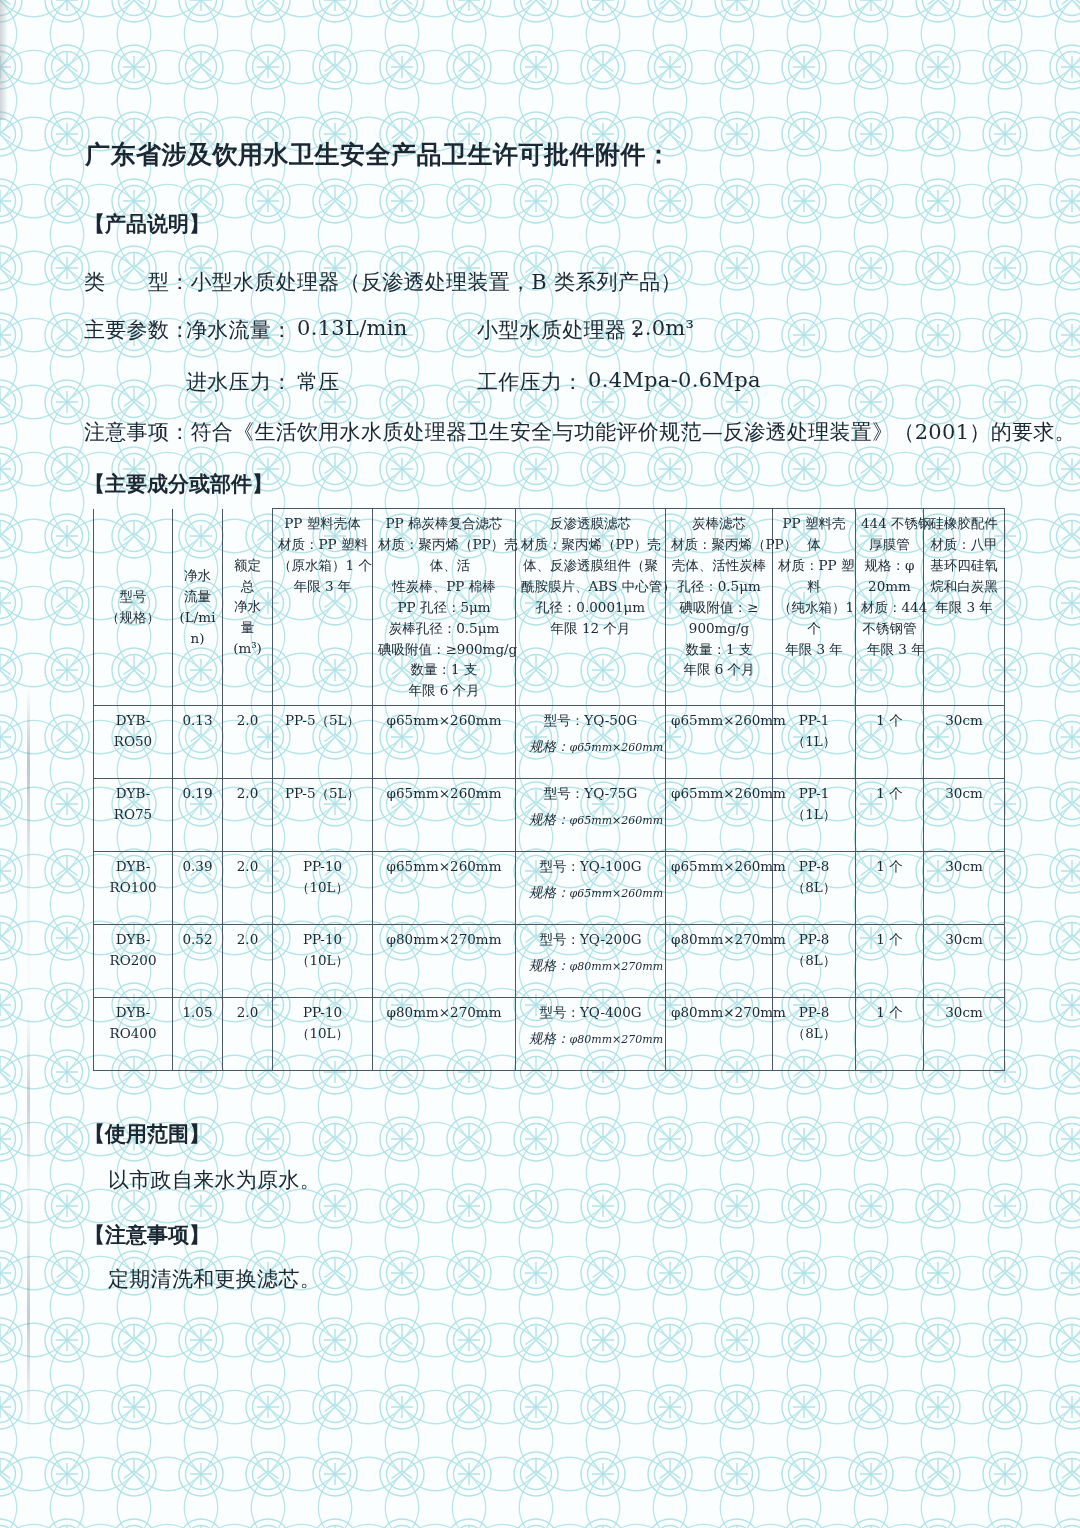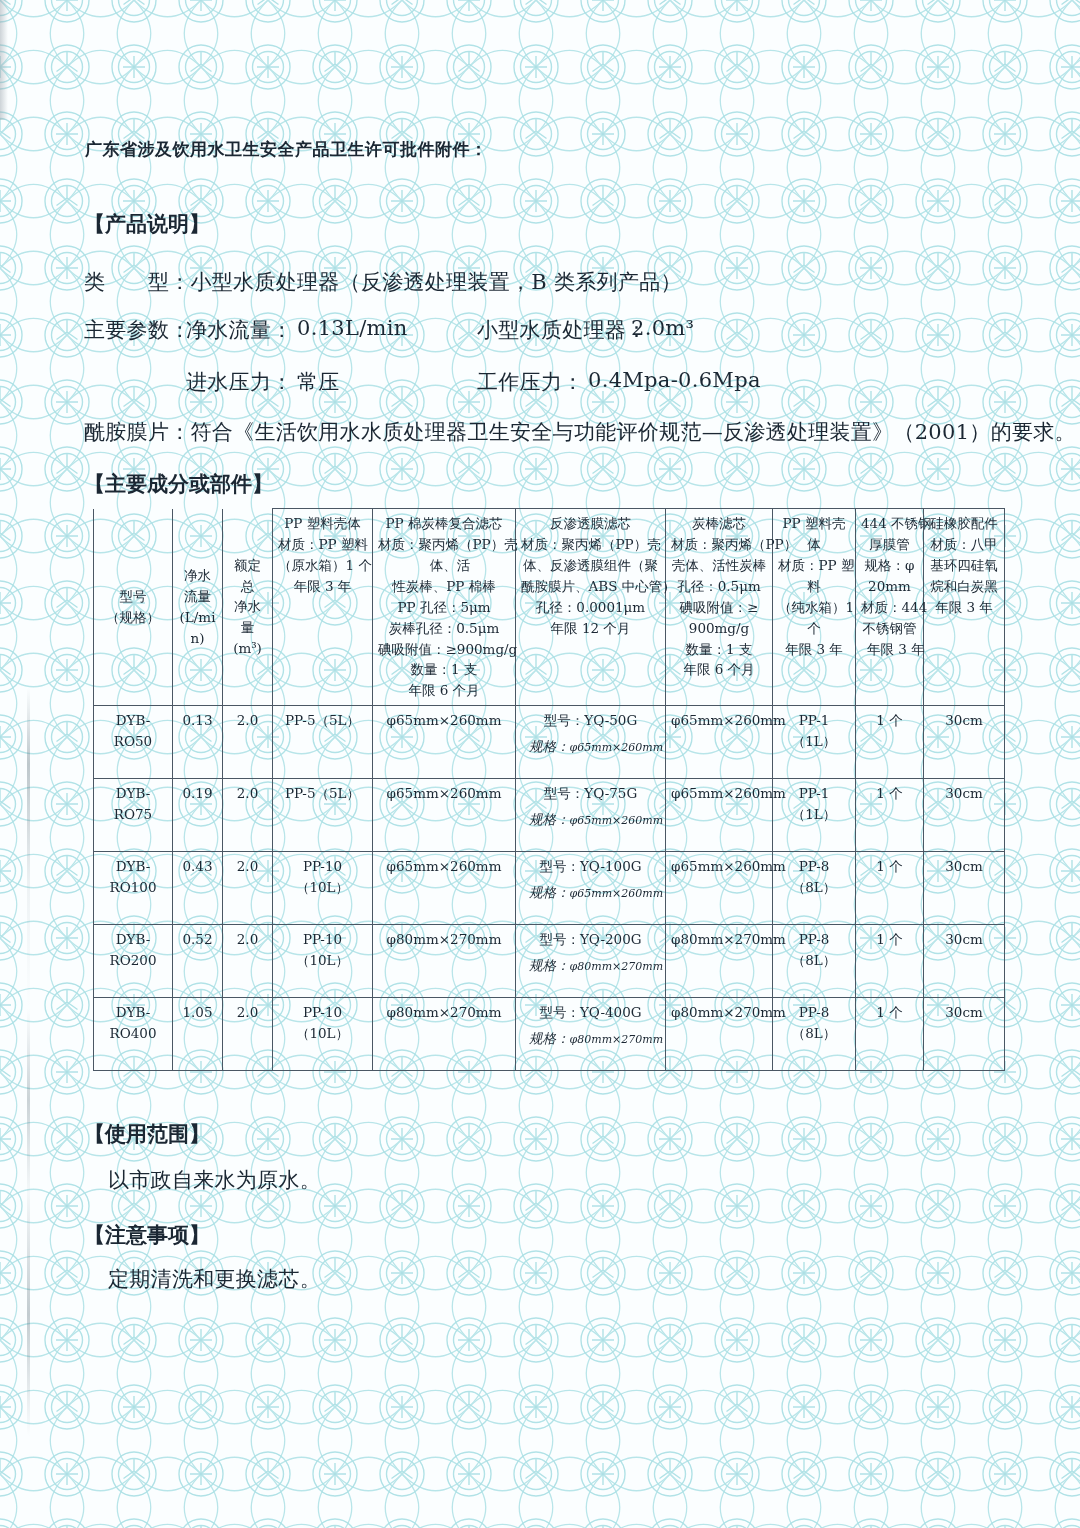--- a/index.html
+++ b/index.html
@@ -63,21 +63,21 @@
   #content {
     position: relative;
     z-index: 3;
   }
 
   
   .doc-title {
     position: absolute;
     left: 85px;
     top: 138px;
-    font-size: 17px;
+    font-size: 25px;
     font-weight: bold;
     letter-spacing: 0.5px;
     white-space: nowrap;
     font-family: "DejaVu Serif", "Liberation Serif", serif;
   }
 
   .sec-head {
     position: absolute;
     left: 84px;
     font-size: 21px;
@@ -217,21 +217,21 @@
     <div class="body-line" style="left:297px; top:316px;">0.13L/min</div>
     <div class="body-line" style="left:477px; top:316px;">小型水质处理器：</div>
     <div class="body-line" style="left:631px; top:316px;">2.0m³</div>
 
     <div class="body-line" style="left:186px; top:368px;">进水压力：</div>
     <div class="body-line" style="left:297px; top:368px;">常压</div>
     <div class="body-line" style="left:477px; top:368px;">工作压力：</div>
     <div class="body-line" style="left:588px; top:368px;">0.4Mpa-0.6Mpa</div>
 
     <div class="body-line" style="left:84px; top:418px;">
-      <span>酰胺膜片：</span><span>符合《生活饮用水水质处理器卫生安全与功能评价规范—反渗透处理装置》（2001）的要求。</span>
+      <span>注意事项：</span><span>符合《生活饮用水水质处理器卫生安全与功能评价规范—反渗透处理装置》（2001）的要求。</span>
     </div>
 
     <div class="sec-head" style="top:470px;">【主要成分或部件】</div>
 
     <table id="spec-table">
       <colgroup>
         <col style="width:79px">
           <col style="width:50px">
           <col style="width:50px">
         <col style="width:100px">
@@ -350,21 +350,21 @@
           <span class="cell-line second"><span>规格：</span><span class="tiny">φ65mm×260mm</span></span>
         </td>
         <td class="ctr rowdata">φ65mm×260mm</td>
         <td class="ctr rowdata">PP-1（1L）</td>
         <td class="ctr rowdata">1 个</td>
         <td class="ctr rowdata">30cm</td>
       </tr>
 
       <tr>
         <td class="ctr rowdata">DYB-RO100</td>
-        <td class="ctr rowdata">0.43</td>
+        <td class="ctr rowdata">0.39</td>
         <td class="ctr rowdata">2.0</td>
         <td class="ctr rowdata">PP-10（10L）</td>
         <td class="ctr rowdata">φ65mm×260mm</td>
         <td class="rowdata lbl2">
           <span class="cell-line"><span>型号：</span><span>YQ-100G</span></span>
           <span class="cell-line second"><span>规格：</span><span class="tiny">φ65mm×260mm</span></span>
         </td>
         <td class="ctr rowdata">φ65mm×260mm</td>
         <td class="ctr rowdata">PP-8（8L）</td>
         <td class="ctr rowdata">1 个</td>

